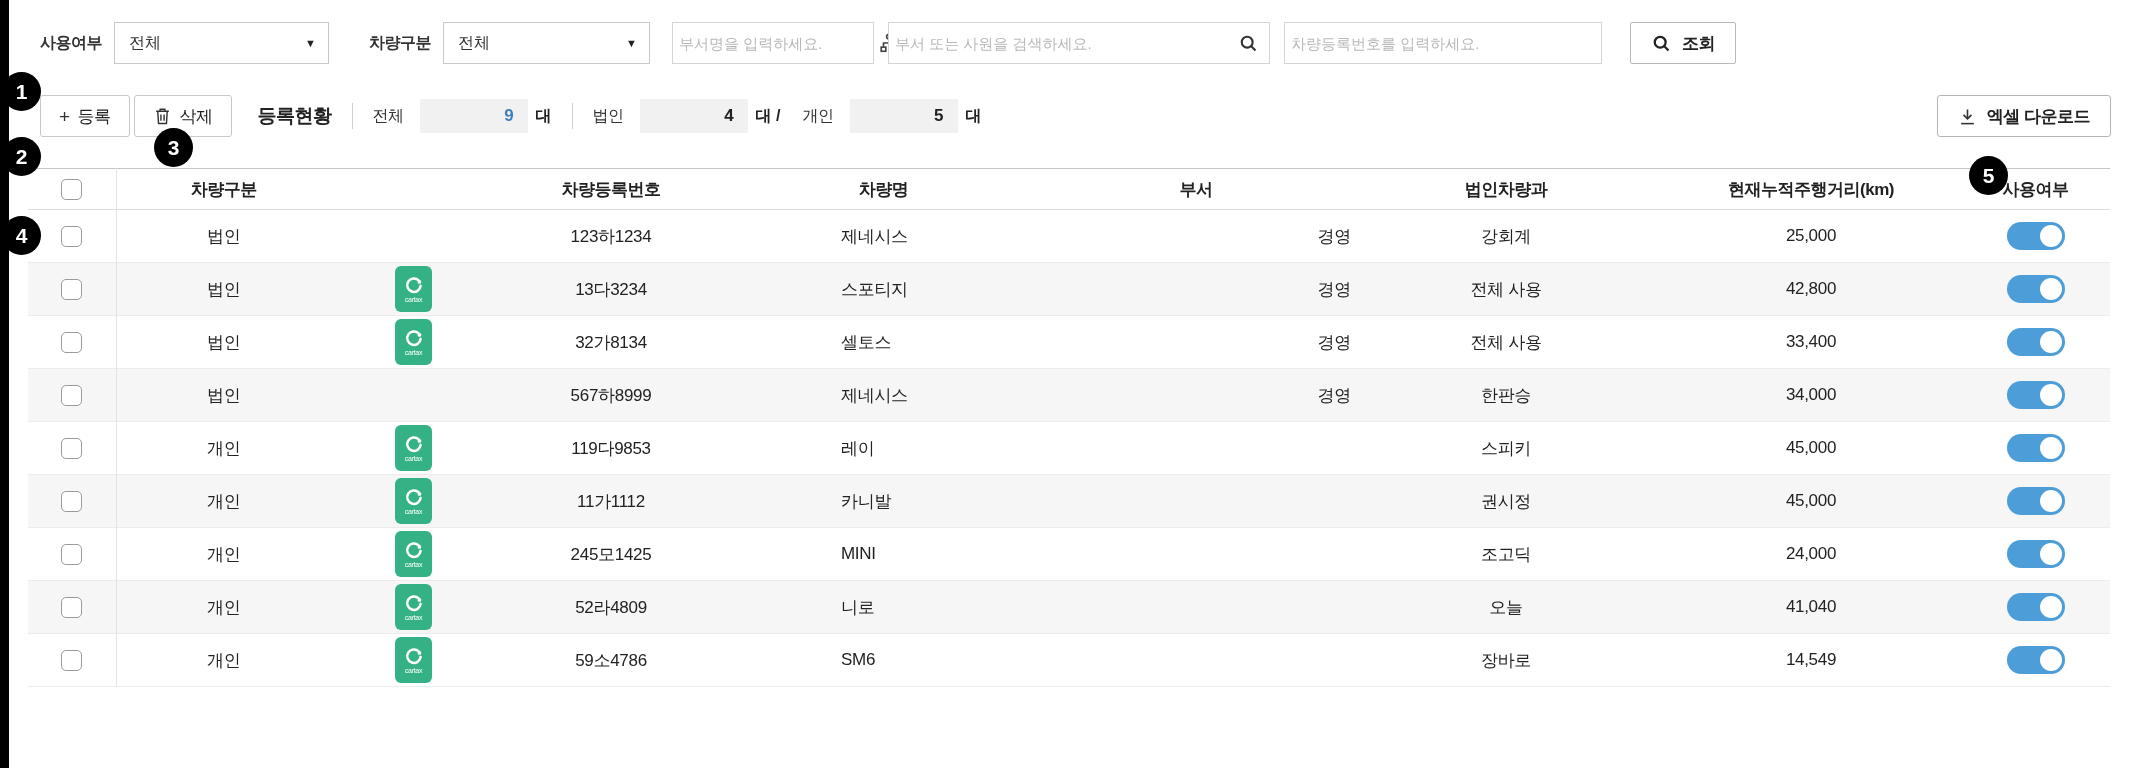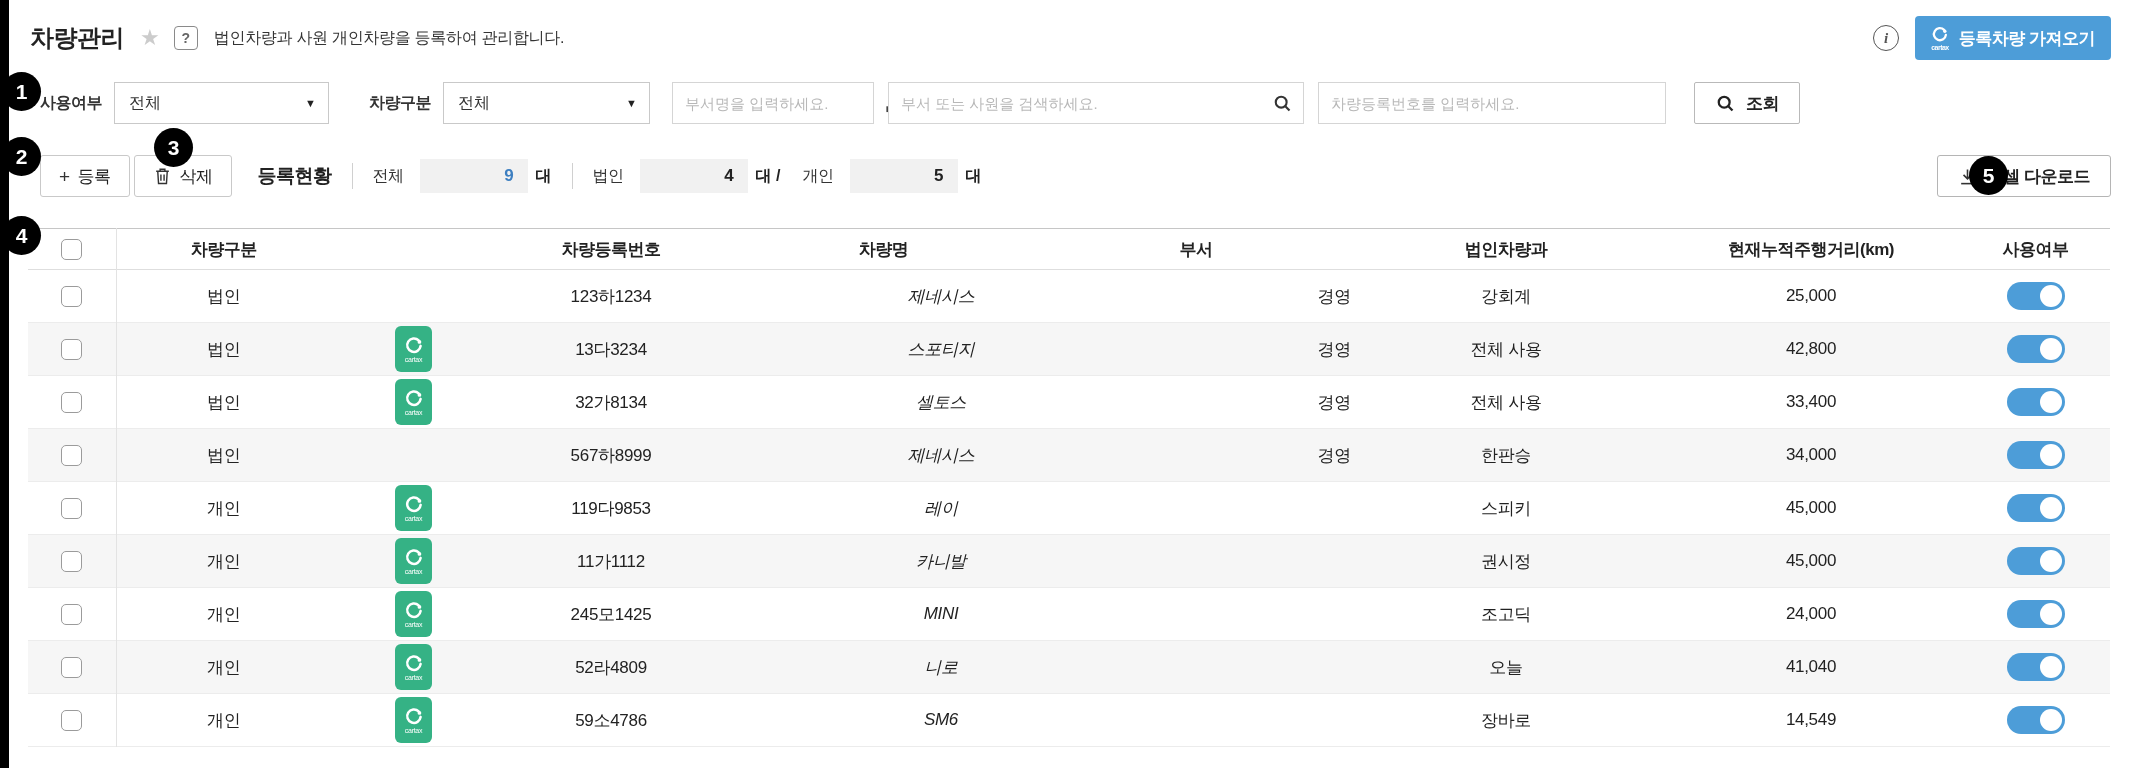--- a/index.html
+++ b/index.html
@@ -33,21 +33,21 @@
   .cartax-mini { display:flex; flex-direction:column; align-items:center; line-height:1; }
   .cartax-mini .cx-txt { font-size:7px; color:#fff; margin-top:1px; }
 
   
   .filters { display:flex; align-items:center; margin:22px 26px 0 40px; height:42px; }
   .f-label { font-size:16px; font-weight:bold; color:#333; letter-spacing:-0.5px; white-space:nowrap; }
   .selectbox { display:flex; align-items:center; justify-content:space-between; width:215px; height:42px;
                border:1px solid #c9c9c9; background:#fff; padding:0 12px 0 14px; margin-left:12px; cursor:pointer; }
   .selectbox .val { font-size:16px; color:#333; }
   .caret { font-size:11px; color:#222; }
-  .inputbox { display:flex; align-items:center; height:42px; border:1px solid #d5d5d5; background:#fff; padding:0 10px 0 12px; }
+  .inputbox { display:flex; align-items:center; height:42px; border:1px solid #d5d5d5; background:#fff; padding:0 10px 0 6px; }
   .inputbox input { border:none; outline:none; flex:1; font-size:15px; color:#333; font-family:inherit; background:transparent; }
   .inputbox input::placeholder { color:#b8b8b8; }
   .btn-search { display:flex; align-items:center; gap:10px; height:42px; padding:0 20px; background:#fff;
                 border:1px solid #b9b9b9; border-radius:2px; font-size:17px; font-weight:bold; color:#222; cursor:pointer; letter-spacing:-0.5px; }
 
   
   .toolbar { display:flex; align-items:center; margin:30px 26px 0 40px; height:44px; }
   .btn-plain { display:flex; align-items:center; gap:8px; height:42px; padding:0 18px; background:#fff;
                border:1px solid #c9c9c9; border-radius:3px; font-size:17px; color:#222; cursor:pointer; letter-spacing:-0.5px; }
   .plus-glyph { font-size:19px; color:#333; line-height:1; }
@@ -64,21 +64,21 @@
 
   
   table.vt { width:2082px; margin:30px 0 0 28px; border-collapse:collapse; table-layout:fixed; }
   .vt thead tr { height:41px; border-top:1px solid #c6c6c6; border-bottom:1px solid #dedede; }
   .vt th { font-size:17px; font-weight:bold; color:#222; text-align:center; letter-spacing:-0.5px; }
   .vt tbody tr { height:53px; border-bottom:1px solid #ececec; }
   .vt tbody tr.alt { background:#f6f6f6; }
   .vt td { font-size:17px; color:#222; text-align:center; letter-spacing:-0.3px; }
   .c-check { border-right:1px solid #e3e3e3; }
   td.c-name, th-none { text-align:left; }
-  .vt td.c-name { text-align:center; padding-left:115px;font-style:italic; }
+  .vt td.c-name { text-align:left; padding-left:115px; }
   .vt td.c-dept { text-align:right; padding-left:16px; }
   .checkbox { display:inline-block; width:21px; height:21px; border:1.5px solid #9b9b9b; border-radius:5px; background:#fff; cursor:pointer; vertical-align:middle; }
 
   .cartax-badge { display:inline-flex; flex-direction:column; align-items:center; justify-content:center;
                   width:37px; height:46px; border-radius:6px; background:var(--cartax-green,#35b285); }
   .cartax-badge .cx-txt { font-size:7px; color:#fff; line-height:1; margin-top:1px; }
 
   .toggle { display:inline-block; position:relative; width:58px; height:28px; border-radius:14px;
             background:var(--accent-blue,#4d9dd8); cursor:pointer; vertical-align:middle; }
   .toggle .knob { position:absolute; top:3px; right:3px; width:22px; height:22px; border-radius:50%; background:#fff; }
@@ -90,39 +90,20 @@
 
 <div class="page">
 
   <div class="edge-strip"></div>
   <div class="badge b1">1</div>
   <div class="badge b2">2</div>
   <div class="badge b3">3</div>
   <div class="badge b4">4</div>
   <div class="badge b5">5</div>
 
-  <div class="hdr">
-    <span class="hdr-title">차량관리</span>
-    <span class="star">★</span>
-    <span class="help-box">?</span>
-    <span class="hdr-desc">법인차량과 사원 개인차량을 등록하여 관리합니다.</span>
-    <div class="hdr-right">
-      <span class="info-circle">i</span>
-      <button class="btn-import">
-        <span class="cartax-mini">
-          <svg class="ic" width="17" height="17" viewBox="0 0 24 24">
-              <path d="M18.5 5.5 A8.5 8.5 0 1 0 21 12.5" fill="none" stroke="#fff" stroke-width="3.2" stroke-linecap="round"></path>
-              <circle cx="19.5" cy="7.5" r="2.4" fill="#fff"></circle>
-            </svg>
-          <span class="cx-txt">cartax</span>
-        </span>
-        <span>등록차량 가져오기</span>
-      </button>
-    </div>
-  </div>
 
   <div class="filters">
     <span class="f-label">사용여부</span>
     <div class="selectbox">
       <span class="val">전체</span>
       <span class="caret">▼</span>
     </div>
     <span class="f-label" style="margin-left:40px">차량구분</span>
     <div class="selectbox" style="width:207px">
       <span class="val">전체</span>
@@ -132,30 +113,30 @@
       <input type="text" placeholder="부서명을 입력하세요." style="">
       <span>
         <svg class="ic" width="22" height="22" viewBox="0 0 24 24" fill="none" stroke="#444" stroke-width="1.8">
           <circle cx="12" cy="5" r="2.6"></circle>
             <path d="M12 8v4M6 16v-4h12v4"></path>
             <rect x="3.5" y="16.5" width="5" height="4.5"></rect>
             <rect x="15.5" y="16.5" width="5" height="4.5"></rect>
         </svg>
       </span>
     </div>
-    <div class="inputbox" style="width:416px; margin-left:14px">
+    <div class="inputbox" style="width:382px; margin-left:14px">
       <input type="text" placeholder="부서 또는 사원을 검색하세요." style="">
       <span>
         <svg class="ic" width="21" height="21" viewBox="0 0 24 24" fill="none" stroke="#333" stroke-width="2.4">
           <circle cx="10.5" cy="10.5" r="6.2"></circle>
             <path d="M15.2 15.2 L20 20"></path>
         </svg>
       </span>
     </div>
-    <div class="inputbox" style="width:348px; margin-left:14px">
+    <div class="inputbox" style="width:318px; margin-left:14px">
       <input type="text" placeholder="차량등록번호를 입력하세요." style="">
     </div>
     <button class="btn-search" style="margin-left:28px">
       <svg class="ic" width="21" height="21" viewBox="0 0 24 24" fill="none" stroke="#222" stroke-width="2.6">
           <circle cx="10.5" cy="10.5" r="6.2"></circle>
           <path d="M15.2 15.2 L20 20"></path>
         </svg>
       <span>조회</span>
     </button>
   </div>

